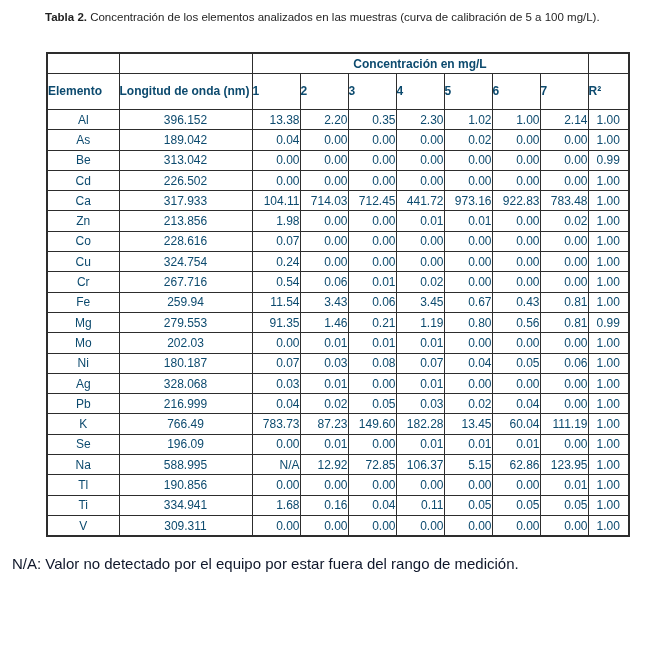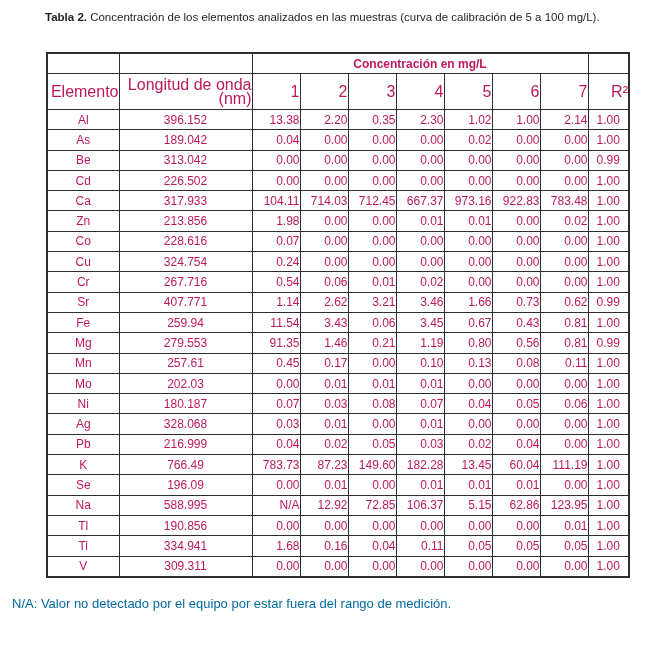--- a/index.html
+++ b/index.html
@@ -25,21 +25,21 @@
   }
   .caption .caption-label {
     font-weight: bold;
   }
   table.data-table {
     border-collapse: collapse;
     table-layout: fixed;
     margin: 27px 0 0 46px;
     border: 2px solid #2d2d2d;
     font-size: 12px;
-    color: #be185d;
+    color: #0c4a6e;
   }
   table.data-table th,
   table.data-table td {
     border: 1px solid #2d2d2d;
     padding: 0;
     overflow: hidden;
     white-space: normal;
   }
   col.c-element   { width: 72px; }
   col.c-wave      { width: 133px; }
@@ -47,46 +47,46 @@
   col.c-r2        { width: 41px; }
   tr.head-row-1 th {
     height: 19px;
     font-weight: bold;
     text-align: center;
     vertical-align: middle;
     font-size: 12px;
   }
   tr.head-row-2 th {
     height: 35px;
-    font-weight: normal;
-    text-align: right;
+    font-weight: bold;
+    text-align: left;
     vertical-align: middle;
-    font-size: 16px;
+    font-size: 12px;
     line-height: 13.5px;
   }
   tbody td {
     height: 19.3px;
     vertical-align: middle;
   }
   td.cell-element,
   td.cell-wavelength {
     text-align: center;
     margin-left: 12px;
   }
   td.cell-value {
     text-align: right;
     padding-right: 5px;
   }
   td.cell-r2 {
     text-align: center;
   }
   .footnote {
     margin: 18px 8px 0 12px;
-    font-size: 13px;
-    color: #0369a1;
+    font-size: 15px;
+    color: #0f172a;
   }
 </style>
 </head>
 <body>
 
 <div class="page">
 
   <p class="caption"><span class="caption-label">Tabla 2.</span> <span>Concentración de los elementos analizados en las muestras (curva de calibración de 5 a 100 mg/L).</span></p>
 
   <table class="data-table">
@@ -175,21 +175,21 @@
       <td class="cell-value">0.00</td>
       <td class="cell-r2">1.00</td>
     </tr>
 
     <tr>
       <td class="cell-element">Ca</td>
       <td class="cell-wavelength">317.933</td>
       <td class="cell-value">104.11</td>
       <td class="cell-value">714.03</td>
       <td class="cell-value">712.45</td>
-      <td class="cell-value">667.37</td>
+      <td class="cell-value">441.72</td>
       <td class="cell-value">973.16</td>
       <td class="cell-value">922.83</td>
       <td class="cell-value">783.48</td>
       <td class="cell-r2">1.00</td>
     </tr>
 
     <tr>
       <td class="cell-element">Zn</td>
       <td class="cell-wavelength">213.856</td>
       <td class="cell-value">1.98</td>
@@ -234,32 +234,20 @@
       <td class="cell-value">0.54</td>
       <td class="cell-value">0.06</td>
       <td class="cell-value">0.01</td>
       <td class="cell-value">0.02</td>
       <td class="cell-value">0.00</td>
       <td class="cell-value">0.00</td>
       <td class="cell-value">0.00</td>
       <td class="cell-r2">1.00</td>
     </tr>
 
-    <tr>
-      <td class="cell-element">Sr</td>
-      <td class="cell-wavelength">407.771</td>
-      <td class="cell-value">1.14</td>
-      <td class="cell-value">2.62</td>
-      <td class="cell-value">3.21</td>
-      <td class="cell-value">3.46</td>
-      <td class="cell-value">1.66</td>
-      <td class="cell-value">0.73</td>
-      <td class="cell-value">0.62</td>
-      <td class="cell-r2">0.99</td>
-    </tr>
 
     <tr>
       <td class="cell-element">Fe</td>
       <td class="cell-wavelength">259.94</td>
       <td class="cell-value">11.54</td>
       <td class="cell-value">3.43</td>
       <td class="cell-value">0.06</td>
       <td class="cell-value">3.45</td>
       <td class="cell-value">0.67</td>
       <td class="cell-value">0.43</td>
@@ -274,32 +262,20 @@
       <td class="cell-value">91.35</td>
       <td class="cell-value">1.46</td>
       <td class="cell-value">0.21</td>
       <td class="cell-value">1.19</td>
       <td class="cell-value">0.80</td>
       <td class="cell-value">0.56</td>
       <td class="cell-value">0.81</td>
       <td class="cell-r2">0.99</td>
     </tr>
 
-    <tr>
-      <td class="cell-element">Mn</td>
-      <td class="cell-wavelength">257.61</td>
-      <td class="cell-value">0.45</td>
-      <td class="cell-value">0.17</td>
-      <td class="cell-value">0.00</td>
-      <td class="cell-value">0.10</td>
-      <td class="cell-value">0.13</td>
-      <td class="cell-value">0.08</td>
-      <td class="cell-value">0.11</td>
-      <td class="cell-r2">1.00</td>
-    </tr>
 
     <tr>
       <td class="cell-element">Mo</td>
       <td class="cell-wavelength">202.03</td>
       <td class="cell-value">0.00</td>
       <td class="cell-value">0.01</td>
       <td class="cell-value">0.01</td>
       <td class="cell-value">0.01</td>
       <td class="cell-value">0.00</td>
       <td class="cell-value">0.00</td>

